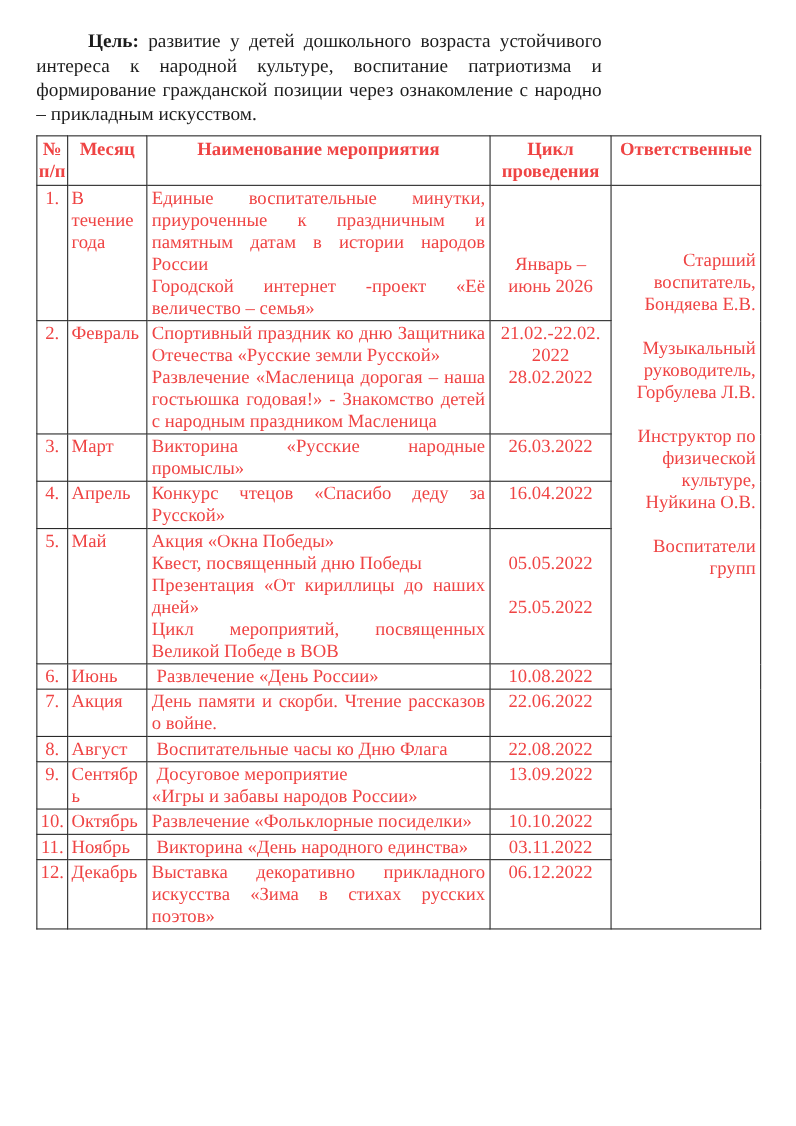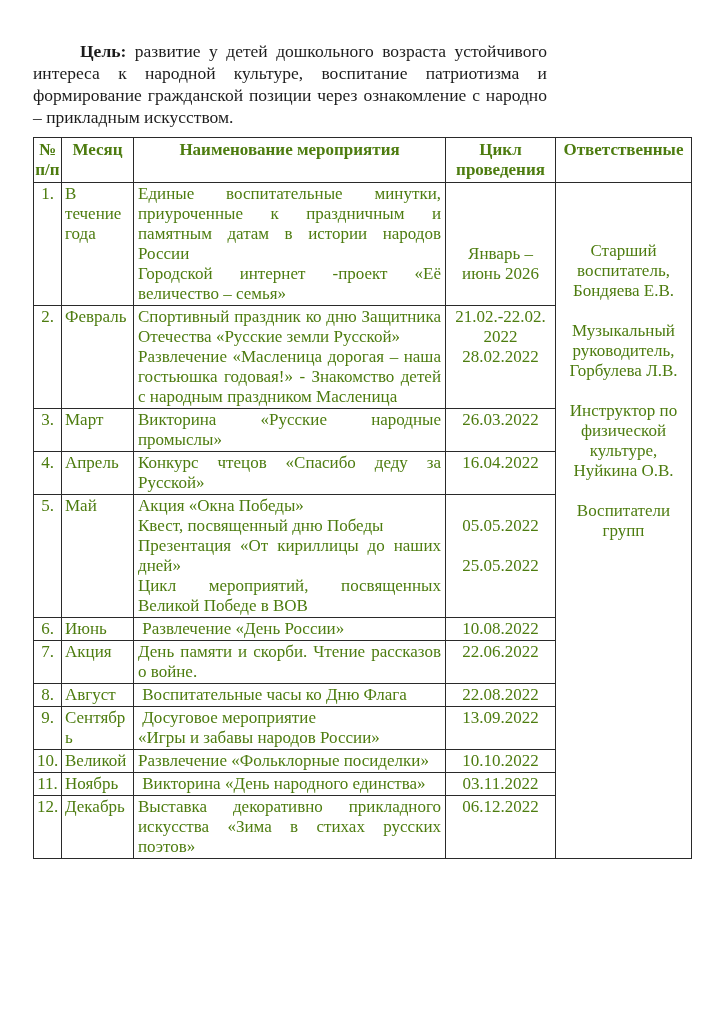--- a/index.html
+++ b/index.html
@@ -10,38 +10,38 @@
   body {
     width: 724px;
     height: 1024px;
     font-family: "Liberation Serif", "DejaVu Serif", serif;
     color: #1c1c1c;
     overflow: hidden;
   }
   .page {
     box-sizing: border-box;
     width: 580px;
-    padding: 40px 33px 0 33px;
+    padding: 26px 33px 0 33px;
   }
   .intro {
     font-size: 17.5px;
     line-height: 22px;
     text-align: justify;
     text-indent: 47px;
     margin: 0 0 9px 0;
   }
   .intro b { font-weight: bold; }
 
   table.schedule {
     border-collapse: collapse;
     table-layout: fixed;
     width: 658px;
     font-size: 17px;
     line-height: 20px;
-    color: #4d7c0f;
+    color: #ef4444;
   }
   table.schedule th,
   table.schedule td {
     border: 1.5px solid #2a2a2a;
     vertical-align: top;
     box-sizing: border-box;
   }
   table.schedule th {
     font-weight: bold;
     text-align: center;
@@ -62,21 +62,21 @@
     text-align: justify;
     padding: 1px 4px;
     white-space: pre-wrap;
   }
   td.date {
     text-align: center;
     padding: 1px 2px;
     white-space: pre-wrap;
   }
   td.resp {
-    text-align: center;
+    text-align: right;
     padding: 58px 4px 1px 4px;
     white-space: pre-wrap;
   }
 </style>
 </head>
 <body>
 
 <div class="page">
 
   <p class="intro"><b>Цель:</b><span> развитие  у детей дошкольного возраста устойчивого интереса к народной культуре, воспитание патриотизма и формирование гражданской позиции через ознакомление  с народно – прикладным искусством.</span></p>
@@ -172,21 +172,21 @@
         </tr>
         <tr>
           <td class="num">9.</td>
           <td class="month">Сентябрь</td>
           <td class="event"> Досуговое мероприятие
 «Игры и забавы народов России»</td>
           <td class="date">13.09.2022</td>
         </tr>
         <tr>
           <td class="num">10.</td>
-          <td class="month">Великой</td>
+          <td class="month">Октябрь</td>
           <td class="event">Развлечение «Фольклорные посиделки»</td>
           <td class="date">10.10.2022</td>
         </tr>
         <tr>
           <td class="num">11.</td>
           <td class="month">Ноябрь</td>
           <td class="event"> Викторина «День народного единства»</td>
           <td class="date">03.11.2022</td>
         </tr>
         <tr>

